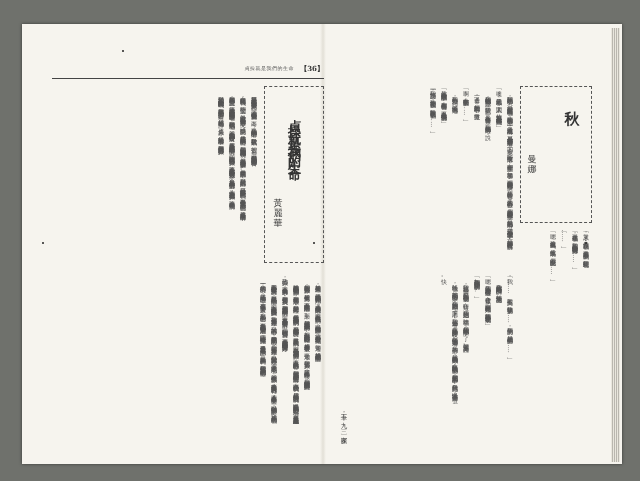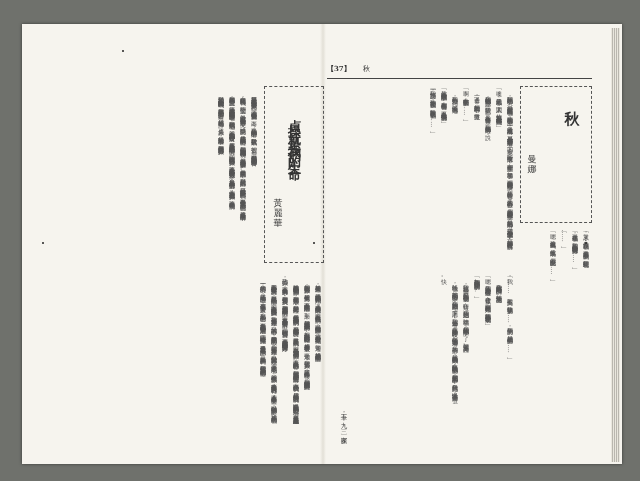--- a/index.html
+++ b/index.html
@@ -23,20 +23,25 @@
   .dot{position:absolute;width:2px;height:2px;background:#222;border-radius:50%;}
 </style>
 </head>
 <body>
 
 <div class="spread">
   <div class="gutter"></div>
   <div class="edge"></div>
 
   <div class="page left">
+    <div class="hdr">
+      <span class="title">貞操就是我們的生命</span>
+      <span class="pno">【36】</span>
+      <div class="rule"></div>
+    </div>
 
     <div class="titlebox" style="right:0;top:62px;width:58px;height:175px;">
       <div style="position:absolute;right:20px;top:22px;" class="tname">貞操就是我們的生命</div>
       <div style="position:absolute;left:-1px;top:0;width:0;height:175px;"></div>
       <div style="position:absolute;left:6px;top:104px;" class="author">黃麗華</div>
     </div>
 
     <div class="body" style="right:64px;height:175px;width:205px;">
       <p style="margin:0;text-indent:1em;">很早就要發表一些個人對于女子貞操的意見，總沒有一個機會和勇氣，而今，爲了我的學姊的墮落，我鼓我勇氣，把它寫下，也可做我們女子們的一個參考和自警。</p>
       <p style="margin:0;text-indent:1em;">在這普世紀的時代，社交公開了，一般女子都可以在社會上和男子交際，或談戀愛，這是代表婦女解放的第一聲，我們女子就認識到幸福和喜悅。但尋男女接觸的機會太多了，就會生戀愛的事。戀愛自然是好的，只可惜許多誤解戀愛的意義，而青年男女們陷入了悲哀的境界，這是一件多麼可悲的事情！</p>
@@ -49,25 +54,20 @@
       <p style="margin:0;text-indent:1em;">假如我們失去貞操，被某個男性，而不求永遠的共同生活，那末，我們就容易成爲被人玩弄的女子，把對方當做愛的心靈的慰藉，把貞操看得太輕了！要知道，我們失了貞操，就是比失去生命一樣，我們應該愛惜我們自己的人格！</p>
       <p style="margin:0;text-indent:1em;">雖然我們不能保守我們的貞操，我們要想盡法子，愛戀的是男性，這個男性必然要和男性保護我們的。可是我們女性的不潔身自愛，男性是要輕視人的！因爲男子只知道藉故利用女子的貞操，而沒有顧及自己的罪行，我們若知道男子的不專寄女性的真情，存心要誘惑我們，就該用最好的方法去抵抗，以免將來受到不良的男子欺騙，這種男子是不肯重視女性的感情的，而顧自己的貞操，這種不負責的男子，我們要奮起反抗，我們要把貞操當做生命的一部分，更不要受那不良的男子所引誘，同時我們也要自愛，不要把貞操隨隨便便的交給不良的男性才好。</p>
       <p style="margin:0;text-indent:1em;">因爲有些男性被女性所玩弄，而結果是很悲慘的，因爲女性沒有保護自己的貞操，我們要互相尊重人格，受誠心的男子，尊重我們女子同樣的，我們要互相尊重人格，受誠愛受到接近，便要求不能成功，就不該發生關係，這些青年男女要求行的行爲，才不會有不幸事件的發生，以保障我們的家庭，成爲理想的幸福。</p>
       <p style="margin:0;text-indent:1em;">一夫一婦的愛情，這是道德上的常理，像一個男子娶一大多妻，那是很不合理的，而且把自己和女子的貞操太濫用了，同時還要糟蹋女性，這樣男子簡直是不可原諒的，是隨女界的勝利，我們要記住貞操就是我們的生命。</p>
     </div>
     <div class="dot" style="left:-10px;top:218px;"></div>
     <div class="dot" style="left:70px;top:26px;"></div>
   </div>
 
   <div class="page right">
-    <div class="hdr">
-      <span class="pno">【37】</span>
-      <span class="title">秋</span>
-      <div class="rule" style="right:10px;"></div>
-    </div>
 
     <div class="titlebox" style="right:10px;top:62px;width:70px;height:135px;">
       <div style="position:absolute;right:10px;top:12px;font-size:15px;" class="tname">秋</div>
       <div style="position:absolute;left:4px;top:60px;" class="author">曼娜</div>
     </div>
 
     <div class="body" style="right:86px;height:180px;width:185px;">
       <p style="margin:0;text-indent:1em;">秋風開始吹襲了，從日來到處又回着颯颯，大地預快的有了涼意，這一天雖然沒有雨，可是天空卻彷彿籠罩着陰霾，四下寂寞，即使沒有下雨，在家裡閒坐，無聊極了！獨自躺在籐椅裡翻看小說，想要給它睡去，生活總有不合歡，便走到趙家看看颶宜圓亭，風兒飄着細雨，琪錦寫不上一手字就擱筆了，她掙一掙腳跟看着我說：</p>
       <p style="margin:0;">「噢！這樣的天氣，太悶人了，你說你是不是也覺得有些悶嗎？」</p>
       <p style="margin:0;text-indent:1em;">我便把信紙轉到床上，望了我一眼，又靠在一隻竹籐椅上，我坐在她的身邊，說：</p>

